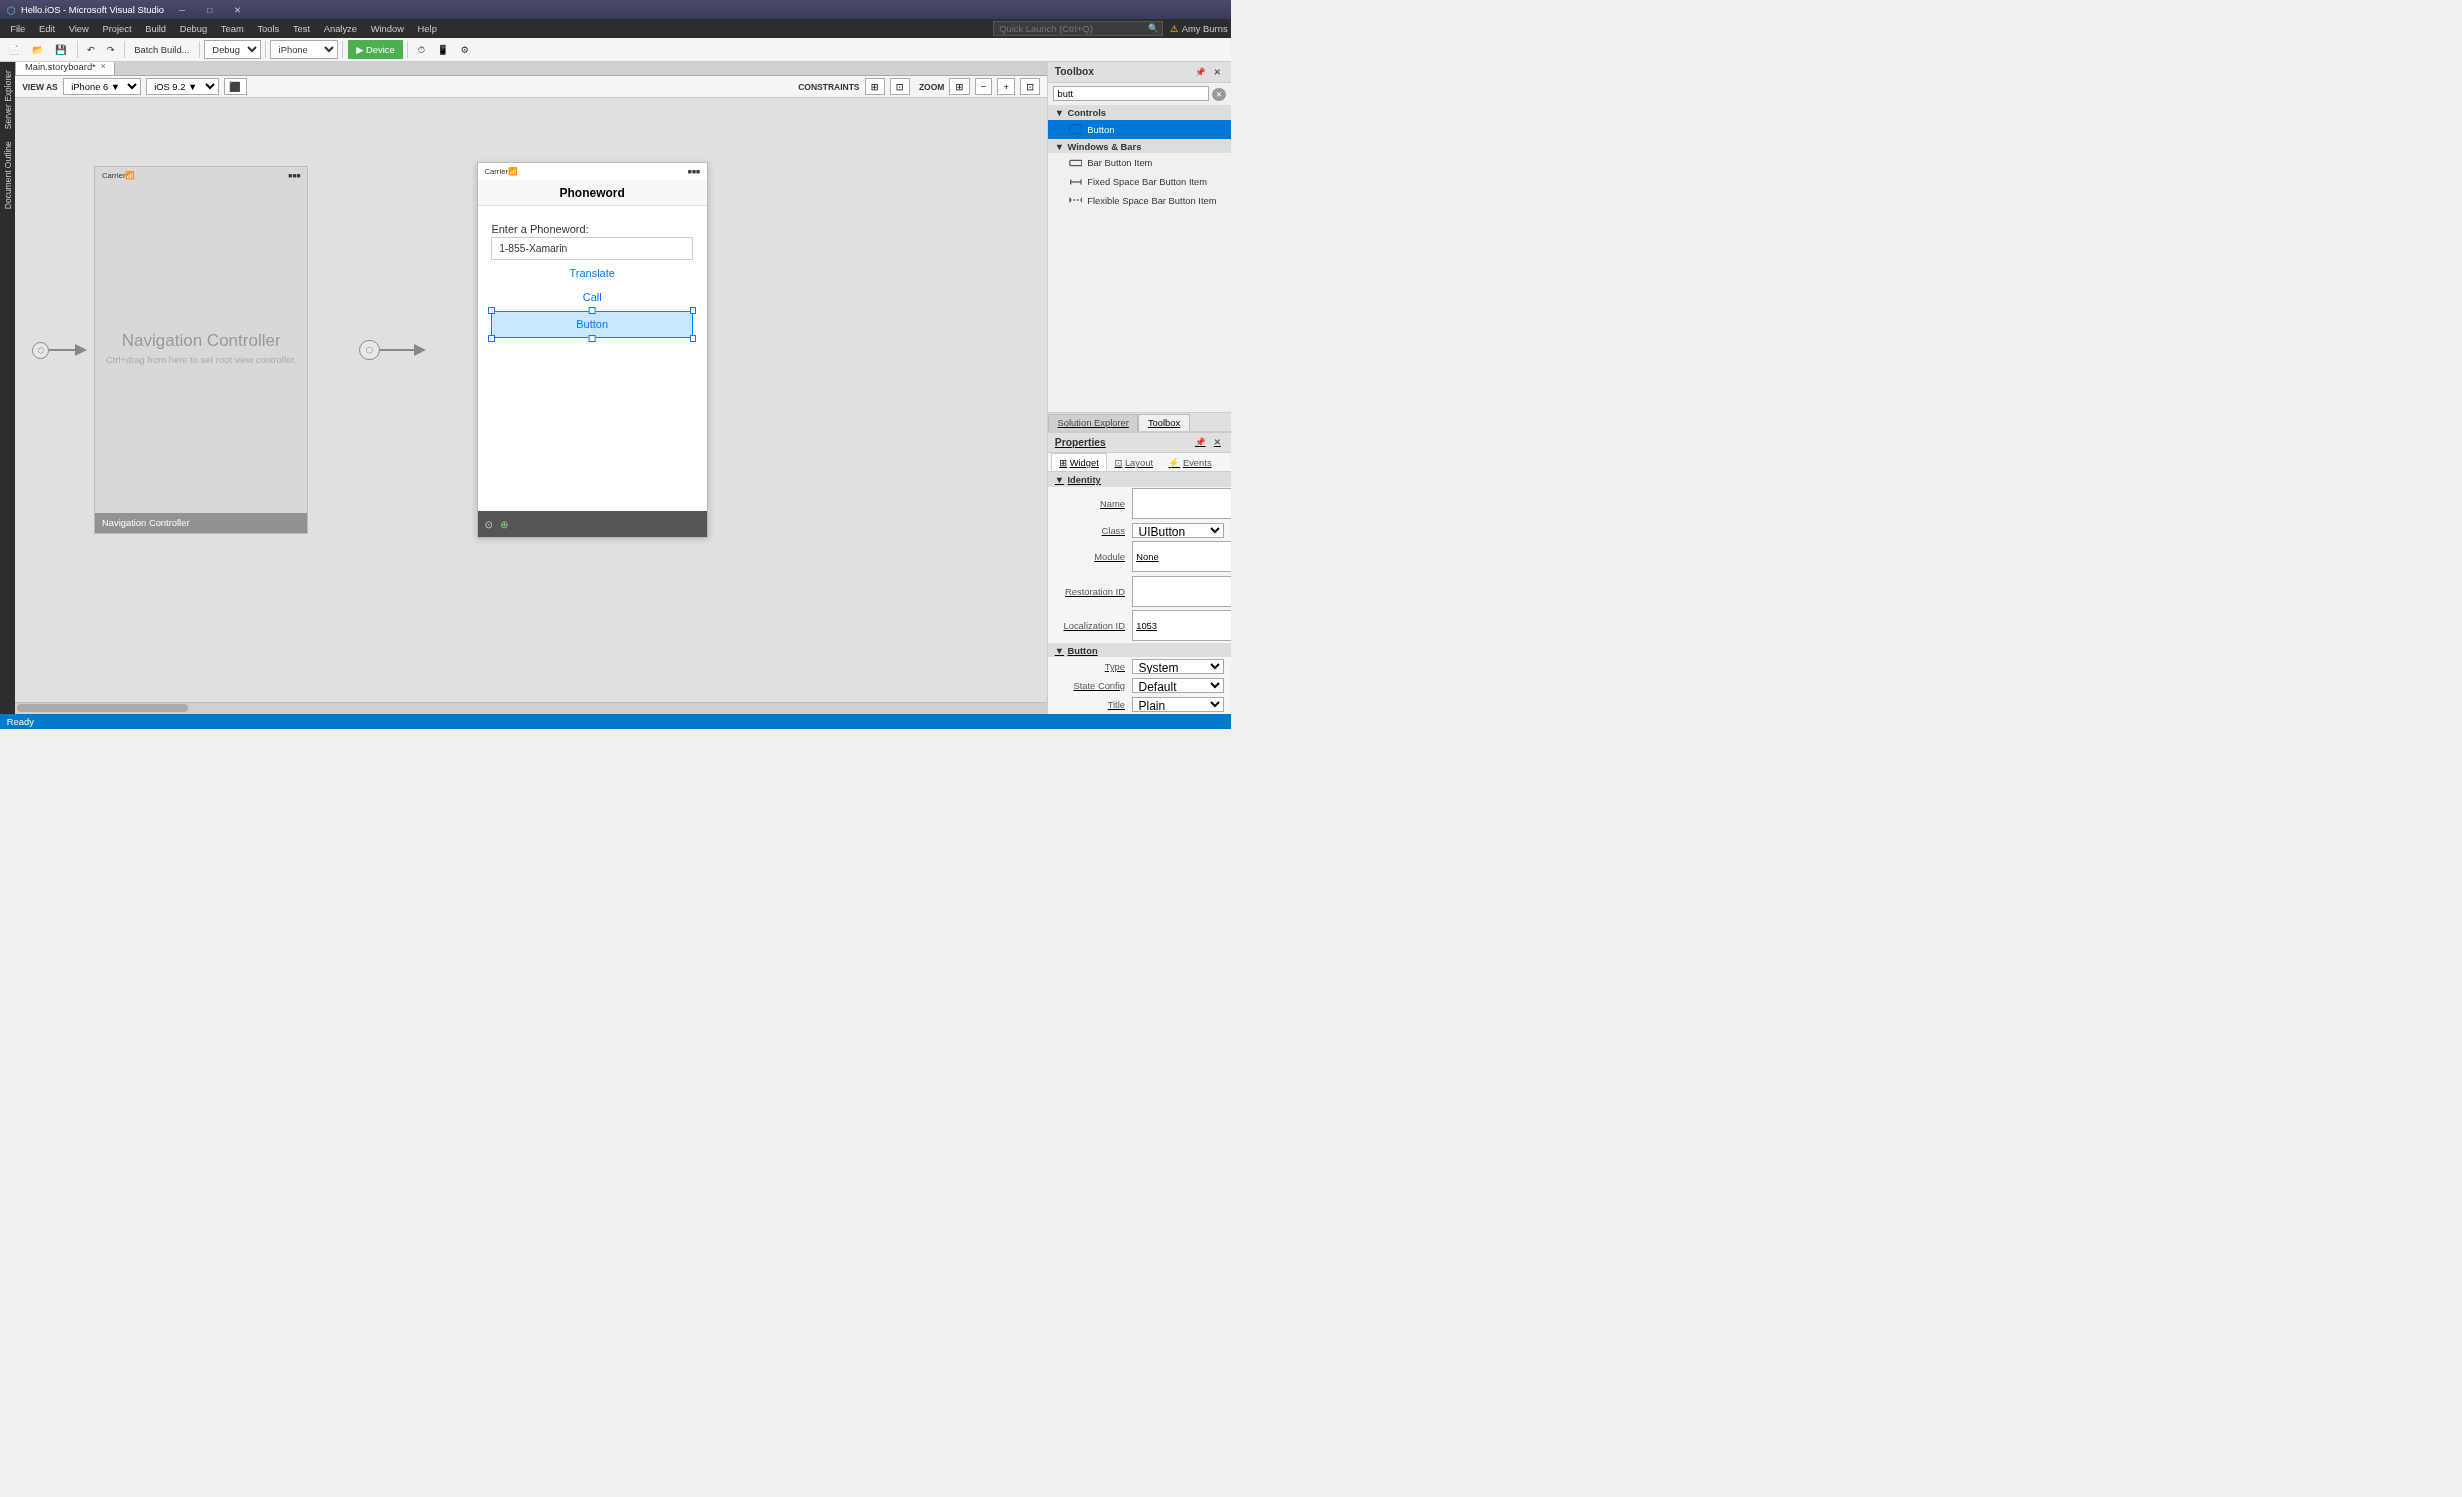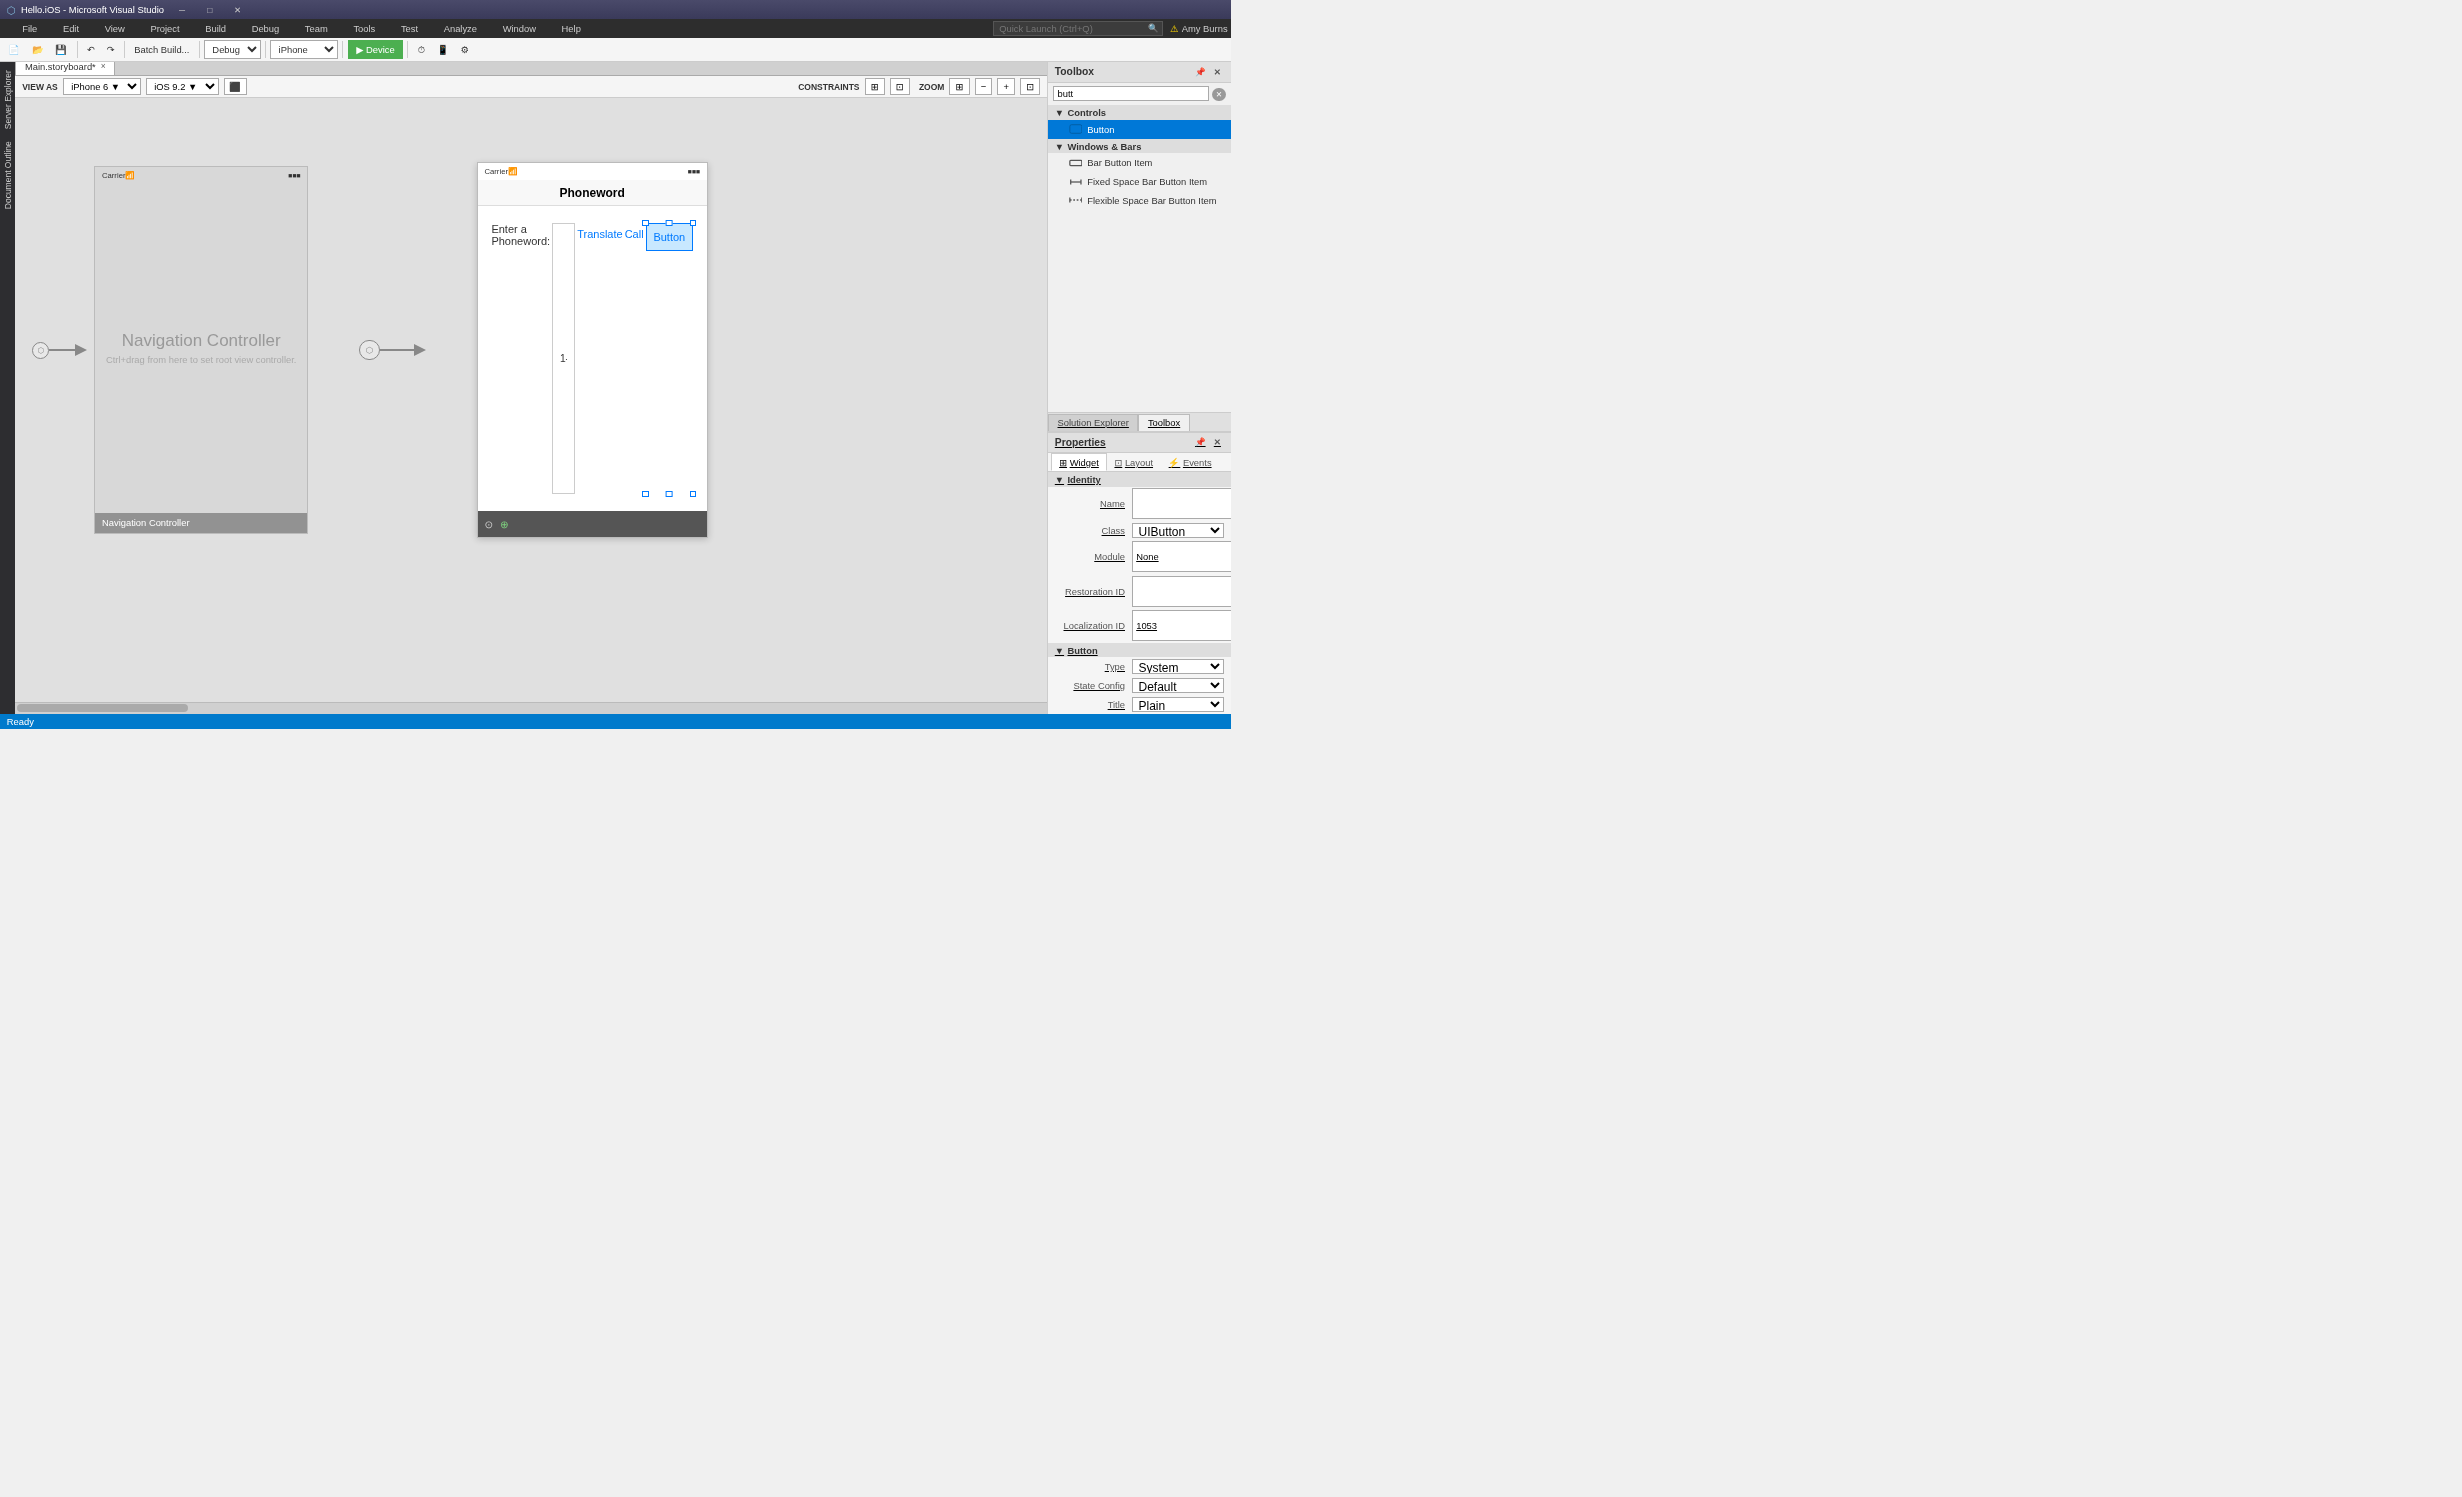--- a/index.html
+++ b/index.html
@@ -28,21 +28,20 @@
       padding: 0 3.4px;
       color: #ccc;
       font-size: 9.4px;
     }
     .menu-item {
       padding: 1.7px 6.8px;
       cursor: pointer;
       height: 19px;
       display: flex;
       align-items: center;
-      margin-left: 12px;
     }
     .menu-right { margin-left: auto; display: flex; align-items: center; gap: 6.8px; }
     .search-box {
       background: #3c3c3c;
       border: 0.9px solid #555;
       color: #ccc;
       padding: 1.7px 5.1px;
       font-size: 9.4px;
       width: 154px;
       height: 15.4px;
@@ -300,21 +299,21 @@
       align-items: center;
       justify-content: center;
       font-size: 12px;
       font-weight: 600;
       color: #000;
     }
     .vc-content {
       flex: 1;
       padding: 17px 13.7px;
       display: flex;
-      flex-direction: row;
+      flex-direction: column;
       gap: 2px;
     }
     .vc-label { font-size: 11px; color: #333; }
     .vc-input {
       border: 0.9px solid #ccc;
       padding: 5.1px 6.8px;
       font-size: 10.3px;
       color: #333;
       width: 100%;
     }

